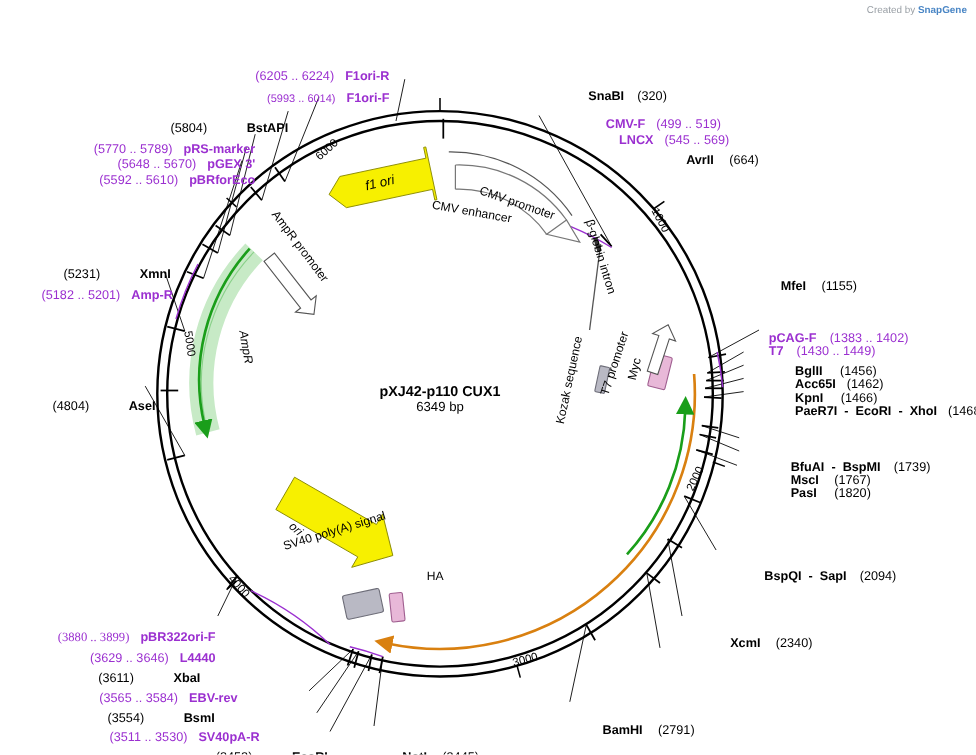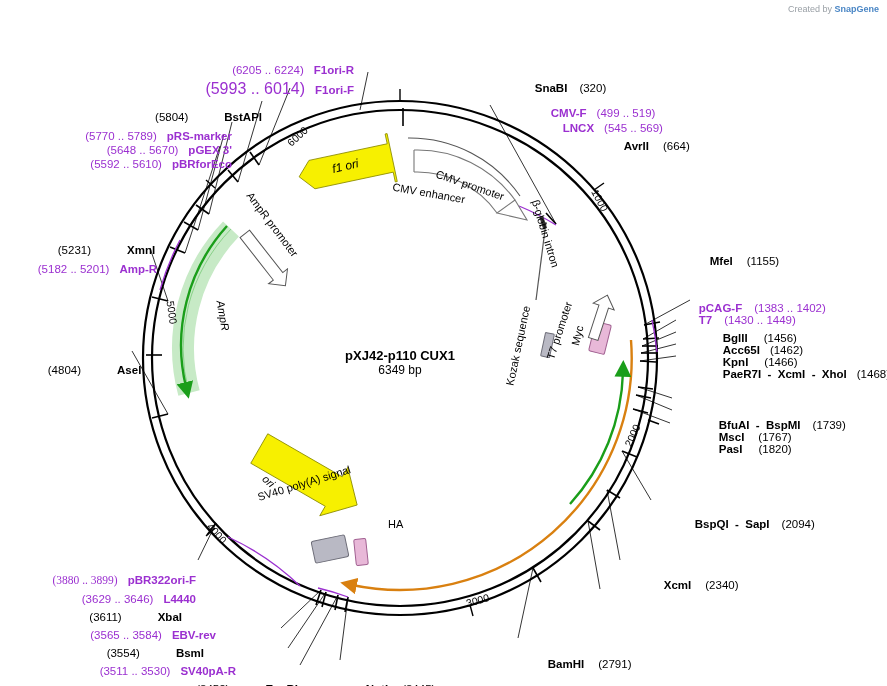--- a/index.html
+++ b/index.html
@@ -295,21 +295,21 @@
 
   <div class="lbl" style="left:681px; top:324px;">
     <span class="site-name">Acc65I</span><span class="site-pos" style="margin-left:10px;">(1462)</span>
   </div>
 
   <div class="lbl" style="left:681px; top:336px;">
     <span class="site-name">KpnI</span><span class="site-pos" style="margin-left:16px;">(1466)</span>
   </div>
 
   <div class="lbl" style="left:681px; top:348px;">
-    <span class="site-name">PaeR7I  -  XcmI  -  XhoI</span><span class="site-pos" style="margin-left:10px;">(1468)</span>
+    <span class="site-name">PaeR7I  -  EcoRI  -  XhoI</span><span class="site-pos" style="margin-left:10px;">(1468)</span>
   </div>
 
 
   <div class="lbl" style="left:677px; top:399px;">
     <span class="site-name">BfuAI  -  BspMI</span><span class="site-pos" style="margin-left:12px;">(1739)</span>
   </div>
 
   <div class="lbl" style="left:677px; top:411px;">
     <span class="site-name">MscI</span><span class="site-pos" style="margin-left:14px;">(1767)</span>
   </div>
@@ -329,21 +329,21 @@
 
   <div class="lbl" style="left:506px; top:638px;">
     <span class="site-name">BamHI</span><span class="site-pos" style="margin-left:14px;">(2791)</span>
   </div>
 
   <div class="lbl" style="left:98px; top:44px; width:256px; text-align:right;">
     <span class="purple" style="font-size:11.5px;">(6205 .. 6224)</span><span class="purple-b" style="font-size:11.5px; margin-left:10px;">F1ori-R</span>
   </div>
 
   <div class="lbl" style="left:98px; top:64px; width:256px; text-align:right;">
-    <span class="purple" style="font-size:16px;">(5993 .. 6014)</span><span class="purple-b" style="font-size:11.5px; margin-left:10px;">F1ori-F</span>
+    <span class="purple" style="font-size:10px;">(5993 .. 6014)</span><span class="purple-b" style="font-size:11.5px; margin-left:10px;">F1ori-F</span>
   </div>
 
   <div class="lbl" style="left:98px; top:91px; width:164px; text-align:right;">
     <span class="site-pos">(5804)</span><span class="site-name" style="margin-left:12px;">BstAPI</span>
   </div>
 
   <div class="lbl" style="left:60px; top:110px; width:172px; text-align:right;">
     <span class="purple" style="font-size:11.5px;">(5770 .. 5789)</span><span class="purple-b" style="font-size:11.5px; margin-left:10px;">pRS-marker</span>
   </div>
 
@@ -376,21 +376,21 @@
   </div>
 
   <div class="lbl" style="left:70px; top:591px; width:112px; text-align:right;">
     <span class="site-pos">(3611)</span><span class="site-name" style="margin-left:12px;">XbaI</span>
   </div>
 
   <div class="lbl" style="left:60px; top:609px; width:156px; text-align:right;">
     <span class="purple" style="font-size:11.5px;">(3565 .. 3584)</span><span class="purple-b" style="font-size:11.5px; margin-left:10px;">EBV-rev</span>
   </div>
 
-  <div class="lbl" style="left:80px; top:627px; width:124px; text-align:right;">
+  <div class="lbl" style="left:80px; top:627px; width:124px; ">
     <span class="site-pos">(3554)</span><span class="site-name" style="margin-left:12px;">BsmI</span>
   </div>
 
   <div class="lbl" style="left:70px; top:645px; width:166px; text-align:right;">
     <span class="purple" style="font-size:11.5px;">(3511 .. 3530)</span><span class="purple-b" style="font-size:11.5px; margin-left:10px;">SV40pA-R</span>
   </div>
 
   <div class="lbl" style="left:150px; top:663px; width:148px; text-align:right;">
     <span class="site-pos">(3452)</span><span class="site-name" style="margin-left:12px;">EcoRI</span>
   </div>

